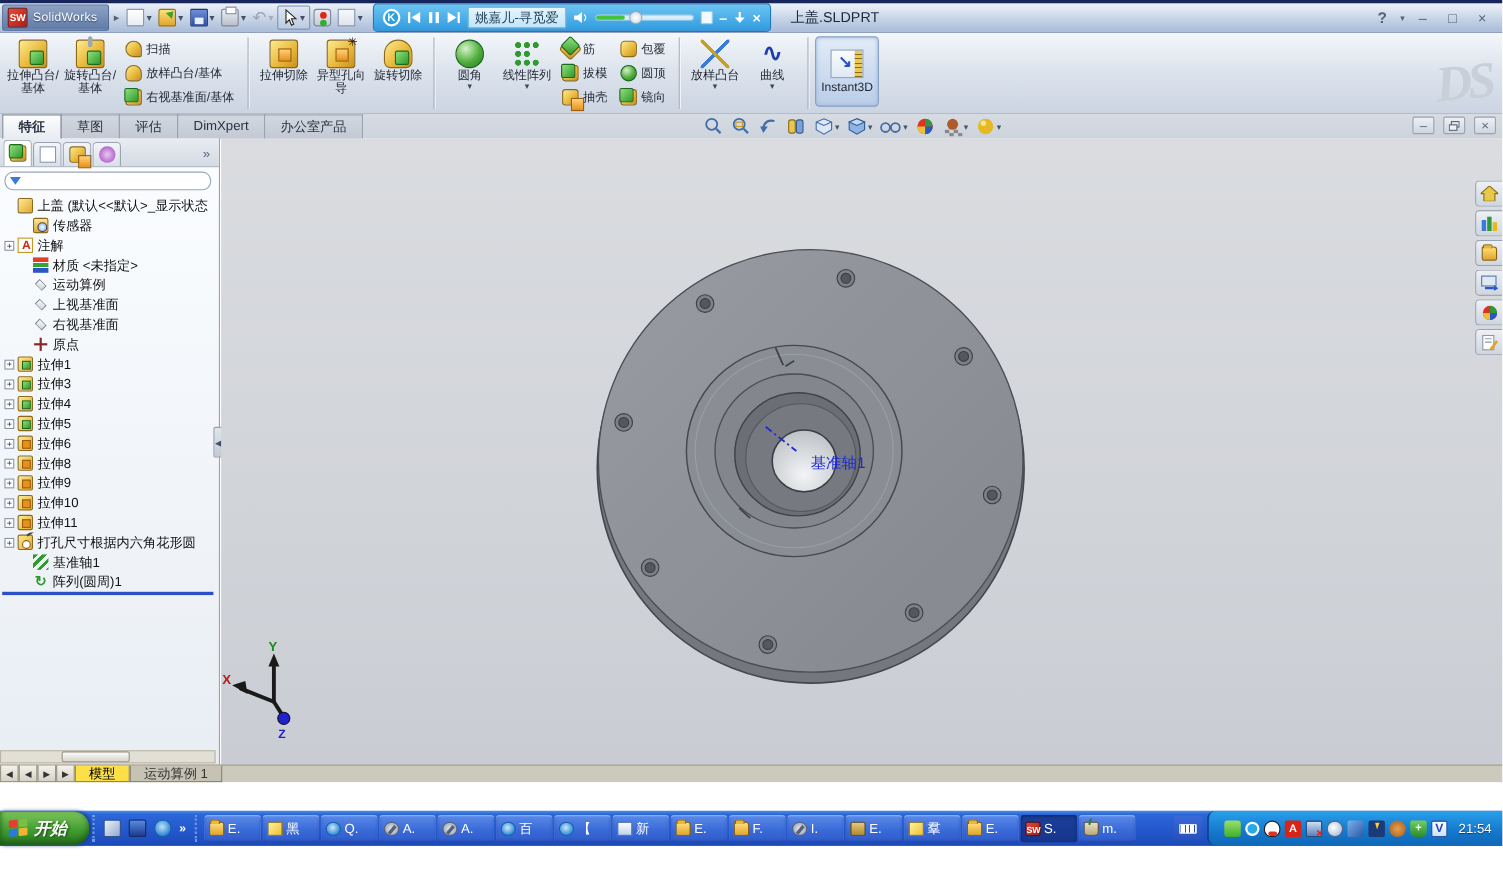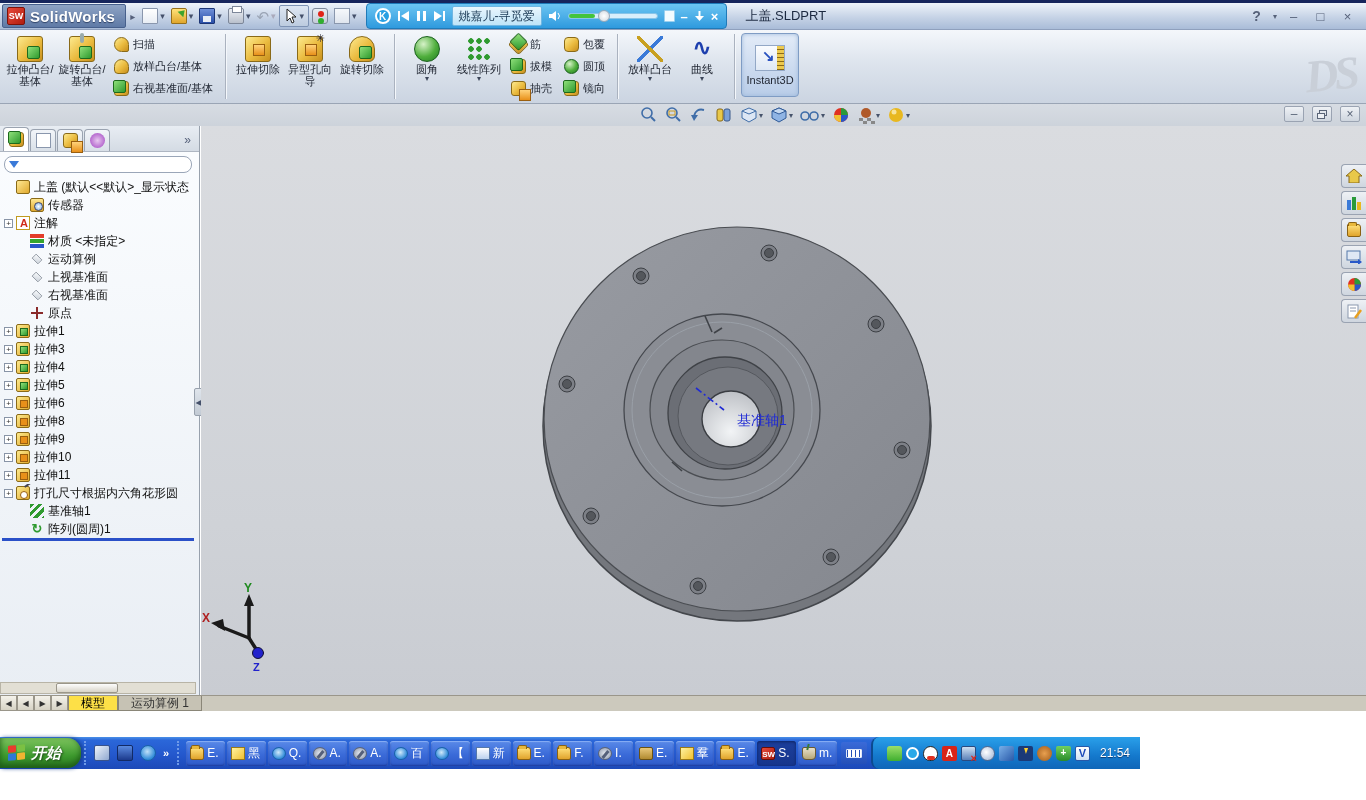--- a/index.html
+++ b/index.html
@@ -7,21 +7,21 @@
 .screen{position:relative;width:1366px;height:800px;overflow:hidden;background:#fff}
 
 
 .titlebar{position:absolute;left:0;top:0;width:1366px;height:30px;
  background:linear-gradient(#eef3fa,#c6d3e6 55%,#a9bcd8);border-top:3px solid #16255c;
  display:flex;align-items:center;border-bottom:1px solid #8fa0bd}
 .swlogo{display:flex;align-items:center;gap:5px;height:24px;margin-left:2px;padding:0 10px 0 4px;
  background:linear-gradient(#8ea3c4,#5f7aa6);border:1px solid #47608c;border-radius:2px}
 .swcube{width:18px;height:18px;background:linear-gradient(135deg,#e84a3a,#b01d10);border:1px solid #7d130a;border-radius:2px;
  color:#fff;font-size:9px;font-weight:bold;display:flex;align-items:center;justify-content:center}
-.swname{color:#fff;font-size:15px;font-weight:bold;text-shadow:0 1px 1px #2d4166;letter-spacing:.3px}
+.swname{color:#fff;font-size:11px;font-weight:normal;text-shadow:0 1px 1px #2d4166;letter-spacing:.3px}
 .tbbtn{display:flex;align-items:center;height:22px;padding:0 3px;border-radius:2px;color:#555}
 .tbbtn .car{font-size:9px;color:#44506a;margin-left:2px}
 .ic16{width:16px;height:16px;display:inline-block;position:relative}
 .ic-new{background:linear-gradient(#fff,#e8edf4);border:1px solid #8a97ad;border-radius:1px}
 .ic-open{background:linear-gradient(#ffe27a,#e0a62c);border:1px solid #96701c;border-radius:2px 2px 1px 1px}
 .ic-open::after{content:"";position:absolute;right:-2px;top:-3px;border:4px solid transparent;border-bottom:6px solid #3da32e;transform:rotate(45deg)}
 .ic-save{background:linear-gradient(#6f8fd8,#2a4fa8);border:1px solid #1c3575;border-radius:1px}
 .ic-save::after{content:"";position:absolute;left:3px;top:7px;width:8px;height:6px;background:#e8edf6}
 .ic-print{background:linear-gradient(#eceff4,#b9c0cc);border:1px solid #7d8799;border-radius:2px}
 .ic-print::after{content:"";position:absolute;left:3px;top:-3px;width:8px;height:5px;background:#fff;border:1px solid #7d8799}
@@ -158,21 +158,21 @@
 .stsep{width:1px;height:16px;background:#b2aea0;box-shadow:1px 0 0 #fff;margin:0 5px}
 .editing{display:flex;align-items:center;margin-left:auto}
 .tagic{width:16px;height:10px;background:linear-gradient(135deg,#ffe27a,#e0a62c);border:1px solid #96701c;border-radius:2px 5px 5px 2px;margin:0 30px 0 24px;position:relative;transform:rotate(-25deg)}
 .tagic::after{content:"";position:absolute;left:2px;top:3px;width:3px;height:3px;border-radius:50%;background:#fff}
 .grip{width:12px;height:12px;margin-right:2px;background:
  radial-gradient(circle at 9px 3px,#8a8678 1.5px,transparent 2px),
  radial-gradient(circle at 9px 9px,#8a8678 1.5px,transparent 2px),
  radial-gradient(circle at 3px 9px,#8a8678 1.5px,transparent 2px)}
 
 
-.taskbar{position:absolute;left:0;top:737px;width:1140px;height:32px;
+.taskbar{position:absolute;left:0;top:737px;width:1366px;height:32px;
  background:linear-gradient(#4a90e8,#2b67d9 10%,#2458cd 55%,#1c49b8);display:flex;align-items:center}
 .startbtn{height:30px;padding:0 20px 0 8px;margin-top:0px;display:flex;align-items:center;gap:5px;
  background:linear-gradient(#7ec45e,#3d9a2e 60%,#2d7a22);border-radius:0 14px 14px 0;box-shadow:inset 0 -3px 6px #1d5a16,2px 0 4px #123a8a}
 .winflag{width:18px;height:16px;display:grid;grid-template-columns:8px 8px;grid-template-rows:7px 7px;gap:1px;transform:skewY(-6deg)}
 .winflag i{border-radius:1px}
 .startbtn .lbl{color:#fff;font-size:15px;font-weight:bold;font-style:italic;text-shadow:1px 1px 2px #1d4a16}
 .qlaunch{display:flex;align-items:center;gap:7px;padding:0 8px;border-left:2px dotted #6f9ae8;border-right:2px dotted #6f9ae8;height:24px;margin:0 3px}
 .qic{width:16px;height:16px;border-radius:2px}
 .q1{background:linear-gradient(135deg,#f0f4fa,#8fa8d0);border:1px solid #39538c}
 .q2{background:linear-gradient(#5a8ae0,#1c3a8c);border:1px solid #122a66;border-radius:2px}
@@ -401,20 +401,27 @@
     </div>
     <div class="rsep"></div>
     <div class="instant">
       <span class="i3d"></span>
       <span class="lbl">Instant3D</span>
     </div>
     <div class="watermark">DS</div>
   </div>
 
   <div class="tabrow">
+    <div class="ctabs">
+      <span class="ctab active">特征</span>
+      <span class="ctab">草图</span>
+      <span class="ctab">评估</span>
+      <span class="ctab">DimXpert</span>
+      <span class="ctab">办公室产品</span>
+    </div>
     <div class="headsup">
       <span class="hbtn">
           <svg width="18" height="18">
             <circle cx="7" cy="7" r="5" fill="none" stroke="#3f6da8" stroke-width="1.6"></circle>
             <line x1="11" y1="11" x2="15" y2="15" stroke="#3f6da8" stroke-width="2"></line>
           </svg>
         </span>
       <span class="hbtn">
           <svg width="18" height="18">
             <circle cx="7" cy="7" r="5" fill="none" stroke="#3f6da8" stroke-width="1.6"></circle>

